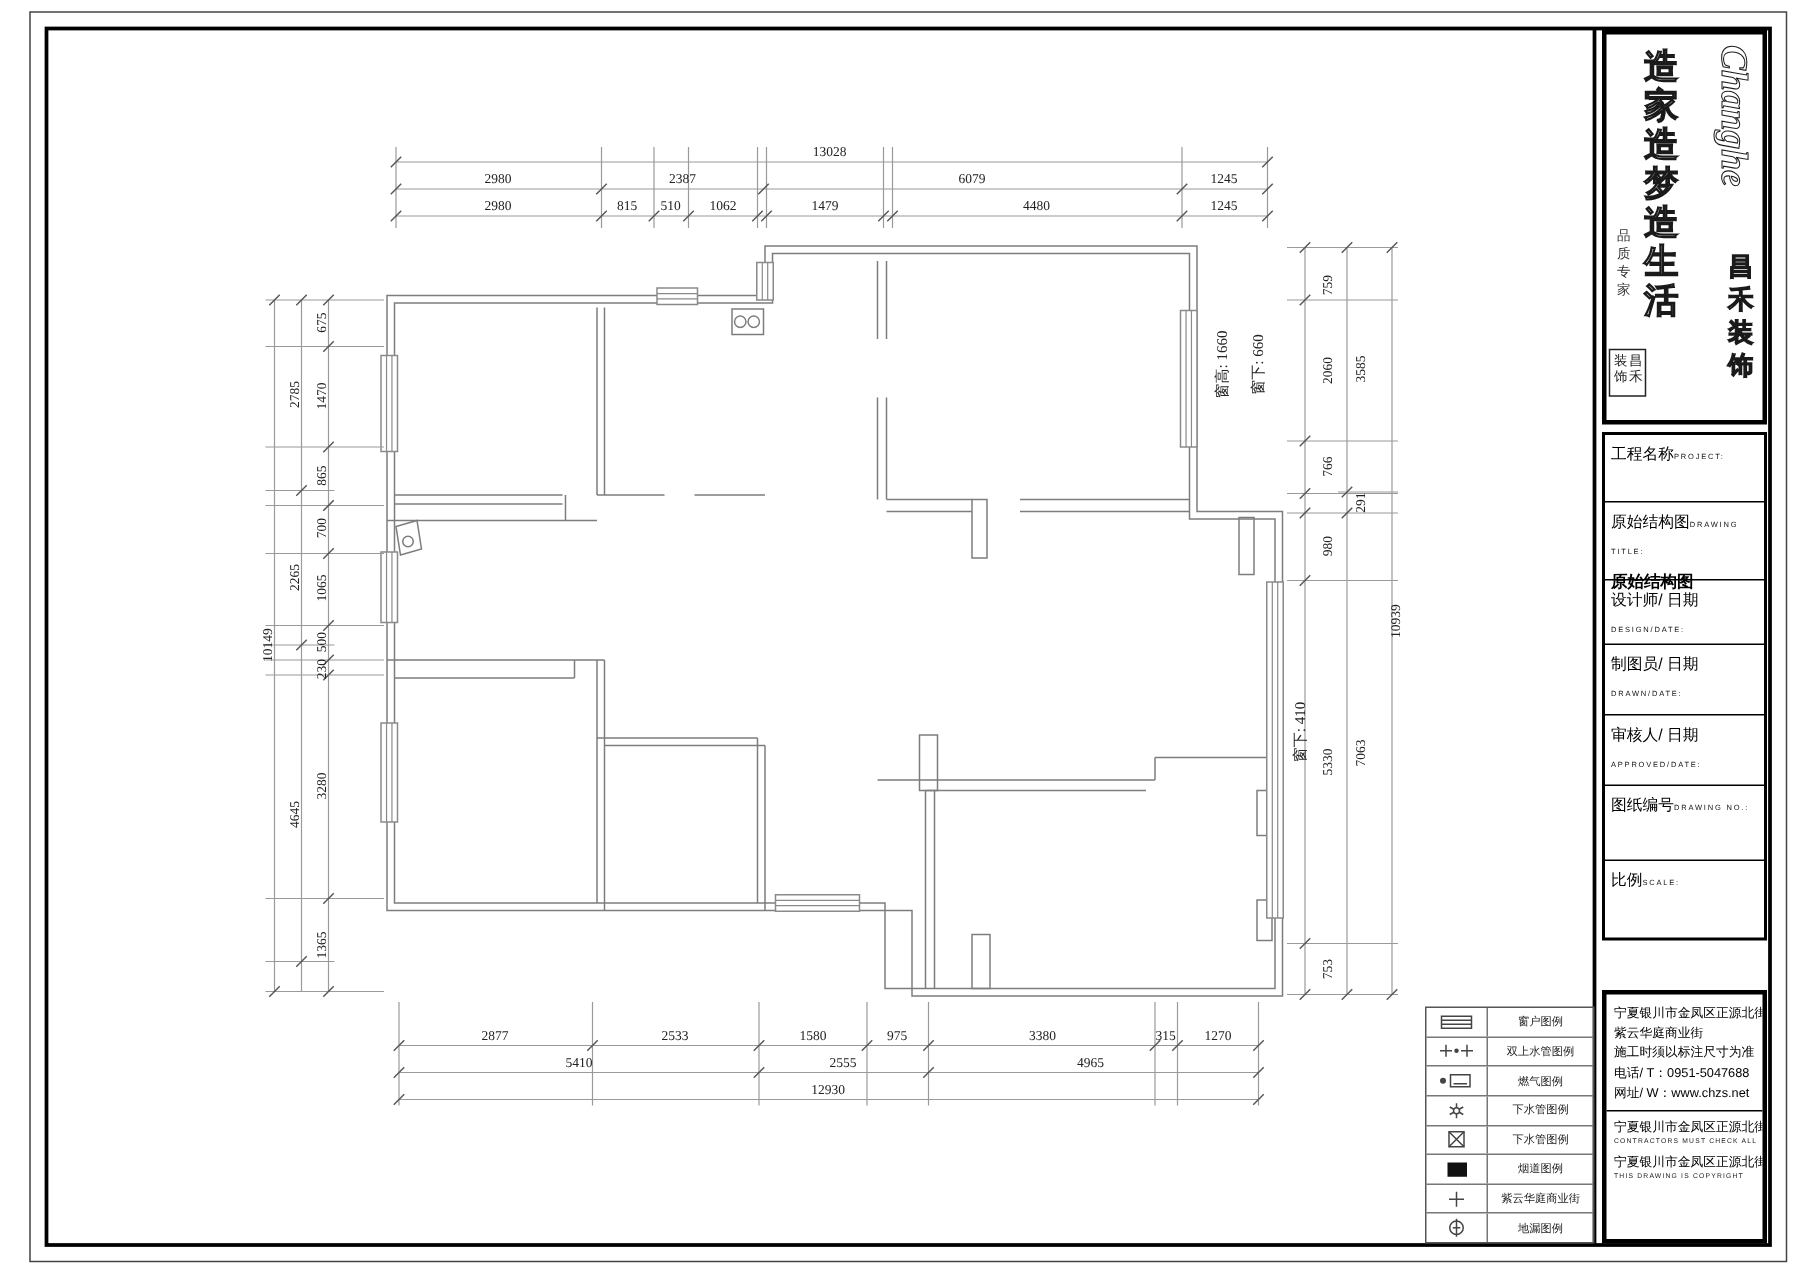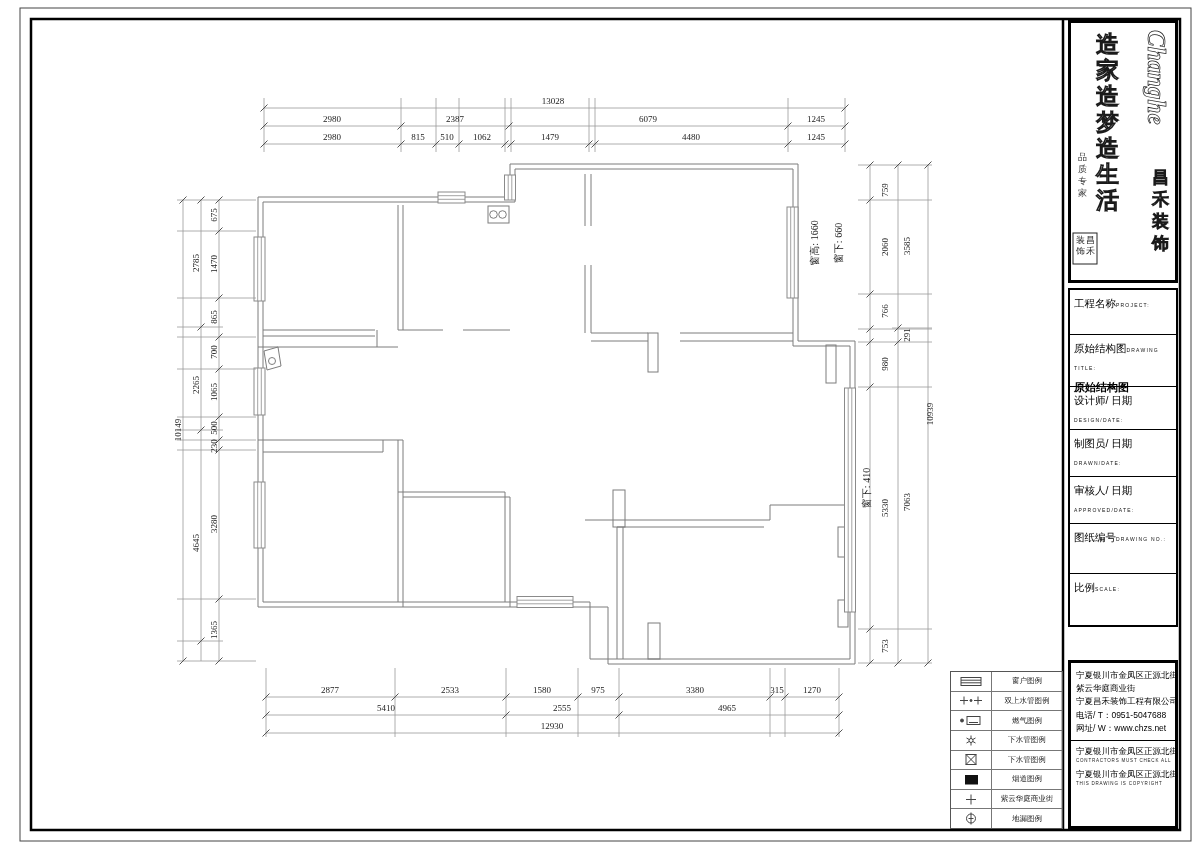--- a/index.html
+++ b/index.html
@@ -335,21 +335,21 @@
     <span class="tb-label">图纸编号</span><span class="tb-en">DRAWING NO.:</span>
   </div>
   <div class="tb-cell" style="flex:1">
     <span class="tb-label">比例</span><span class="tb-en">SCALE:</span>
   </div>
 </div>
 
 <div id="company-box" class="abs">
   <div class="co-line">宁夏银川市金凤区正源北街</div>
   <div class="co-line">紫云华庭商业街</div>
-  <div class="co-line">宁夏昌禾装饰工程有限公司</div>
+  <div class="co-line">施工时须以标注尺寸为准</div>
   <div class="co-line">电话/ T：0951-5047688</div>
   <div class="co-line">网址/ W：www.chzs.net</div>
   <div class="co-div"></div>
   <div class="co-line">宁夏银川市金凤区正源北街</div>
   <div class="note-en">CONTRACTORS MUST CHECK ALL</div>
   <div class="co-line">宁夏银川市金凤区正源北街</div>
   <div class="note-en">THIS DRAWING IS COPYRIGHT</div>
 </div>
 
 <div id="legend" class="abs">

